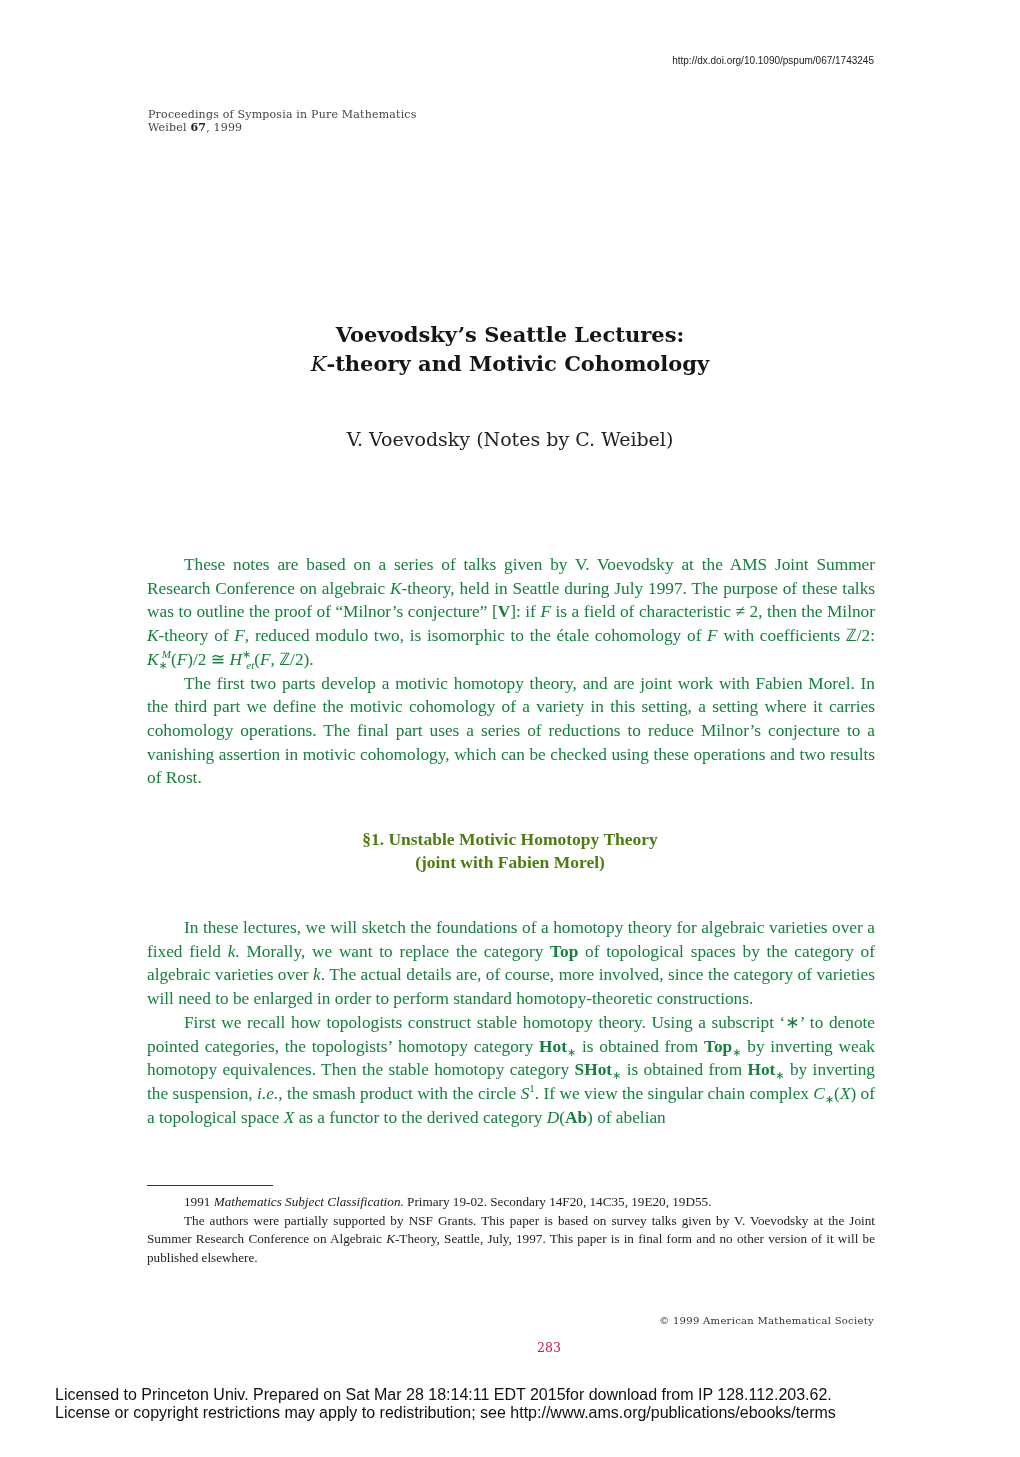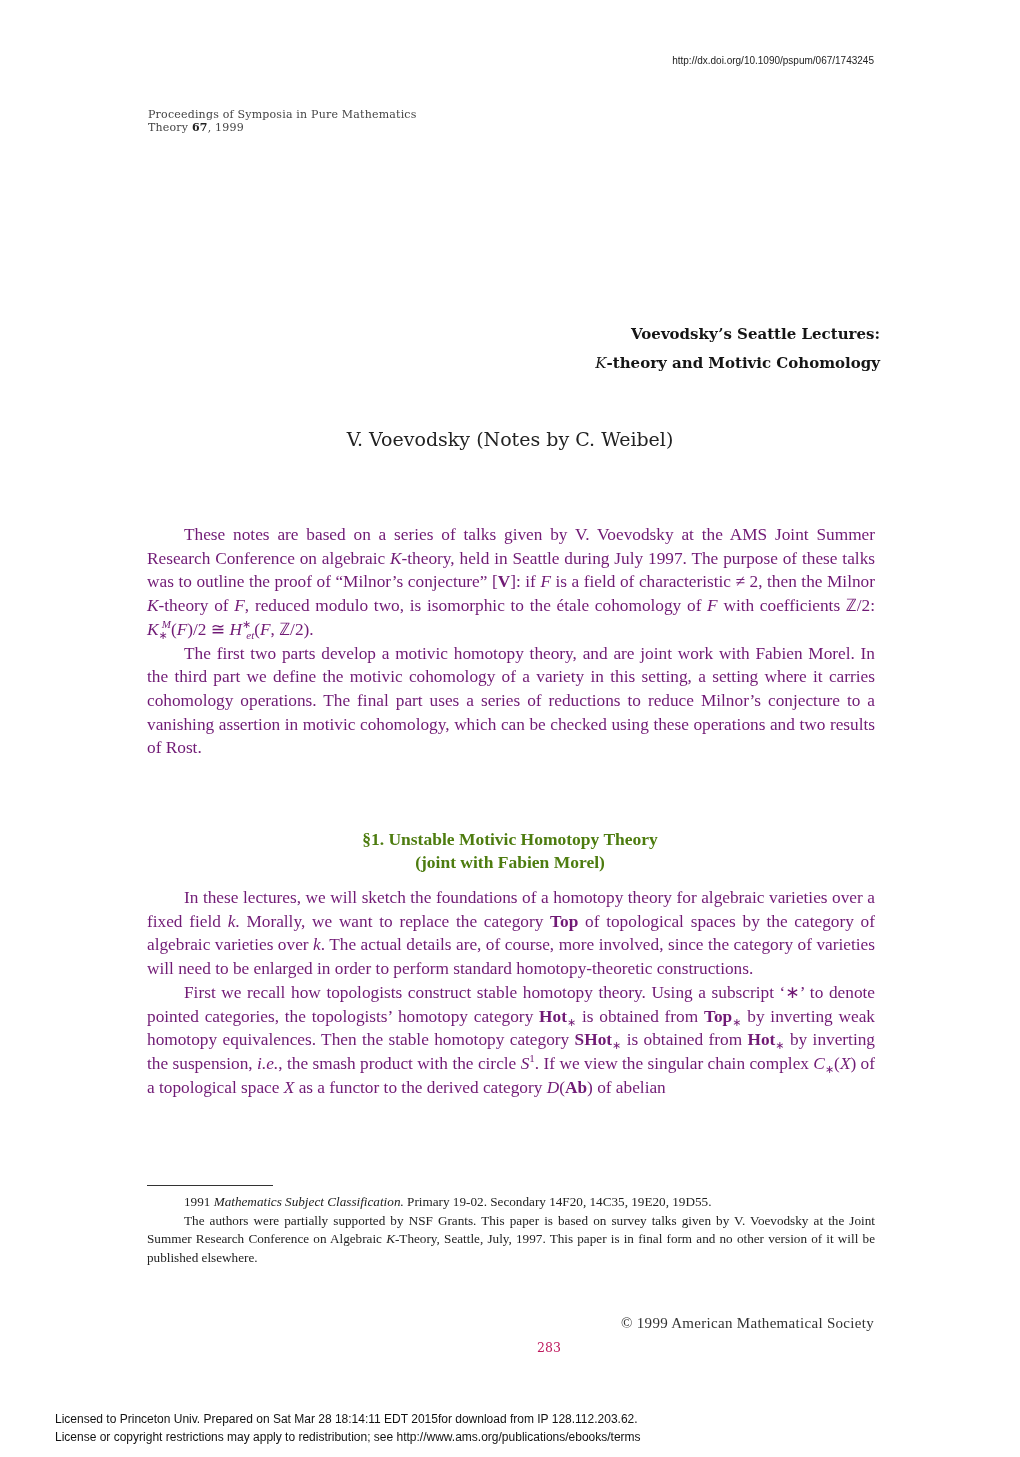--- a/index.html
+++ b/index.html
@@ -7,51 +7,51 @@
   .serif { font-family: "DejaVu Serif", "Liberation Serif", serif; }
   .lib-serif { font-family: "Liberation Serif", serif; }
   .sans { font-family: "Liberation Sans", sans-serif; }
   .abs { position: absolute; }
 
   #doi { top: 55px; right: 146px; font-size: 10px; color: #222; }
 
   #journal { left: 148px; top: 108px; font-size: 11px; line-height: 13px; color: #444; letter-spacing: 0.2px; }
   #journal b { color: #222; margin-top: 32px; }
 
-  #title { left: 140px; width: 740px; top: 320px; text-align: right; font-size: 15px; line-height: 29px; font-weight: bold; color: #151515; }
+  #title { left: 140px; width: 740px; top: 320px; text-align: center; font-size: 21px; line-height: 29px; font-weight: bold; color: #151515; }
   #title i { font-style: italic; font-weight: normal; }
 
   #author { left: 140px; width: 740px; top: 428px; text-align: center; font-size: 19px; color: #222; }
 
-  .body { left: 147px; width: 728px; font-size: 17.3px; line-height: 23.7px; text-align: justify; color: #701a75; }
+  .body { left: 147px; width: 728px; font-size: 17.3px; line-height: 23.7px; text-align: justify; color: #15803d; margin-top: 30px; }
   .body p { margin: 0; text-indent: 37px; }
   i.m { font-style: italic; }
   sup, sub { font-size: 11px; line-height: 0; }
 
   #abstract { top: 523px; }
   #section-head { left: 140px; width: 740px; top: 828px; text-align: center; font-size: 17.5px; line-height: 23px; font-weight: bold; color: #4d7c0f; }
   #intro { top: 886px; }
 
   #fn-rule { left: 147px; top: 1185px; width: 126px; height: 1px; background: #333; }
   #footnotes { left: 147px; width: 728px; top: 1193px; font-size: 13.2px; line-height: 18.5px; text-align: justify; color: #222; }
   #footnotes p { margin: 0; text-indent: 37px; }
 
-  #copyright { top: 1315px; right: 146px; font-size: 15px; color: #333; letter-spacing: 0.3px; font-family: Liberation Serif, serif; }
+  #copyright { top: 1315px; right: 146px; font-size: 10px; color: #333; letter-spacing: 0.3px; }
   #pagenum { left: 0; width: 1020px; top: 1340px; text-align: center; font-size: 12.5px; color: #be185d; padding-left: 39px; }
 
-  #license { left: 55px; top: 1386px; font-size: 12px; line-height: 18px; color: #111; margin-top: 24px; }
+  #license { left: 55px; top: 1386px; font-size: 16px; line-height: 18px; color: #111; }
 </style>
 </head>
 <body>
 
 <a id="doi" class="abs sans">http://dx.doi.org/10.1090/pspum/067/1743245</a>
 
 <div id="journal" class="abs serif">
   <div>Proceedings of Symposia in Pure Mathematics</div>
-  <div><span>Theory </span><b>67</b><span>, 1999</span></div>
+  <div><span>Weibel </span><b>67</b><span>, 1999</span></div>
 </div>
 
 <div id="title" class="abs serif">
   <div>Voevodsky’s Seattle Lectures:</div>
   <div><i>K</i><span>-theory and Motivic Cohomology</span></div>
 </div>
 <div id="author" class="abs serif">V. Voevodsky (Notes by C. Weibel)</div>
 
 <div id="abstract" class="abs body lib-serif">
   <p><span>These notes are based on a series of talks given by V. Voevodsky at the AMS Joint Summer Research Conference on algebraic </span><i class="m">K</i><span>-theory, held in Seattle during July 1997. The purpose of these talks was to outline the proof of “Milnor’s conjecture” [</span><b>V</b><span>]: if </span><i class="m">F</i><span> is a field of characteristic ≠ 2, then the Milnor </span><i class="m">K</i><span>-theory of </span><i class="m">F</i><span>, reduced modulo two, is isomorphic to the étale cohomology of </span><i class="m">F</i><span> with coefficients ℤ/2: </span><span><i class="m">K</i><sub>∗</sub><sup style="margin-left:-6px;"><i>M</i></sup>(<i class="m">F</i>)/2 ≅ <i class="m">H</i><sup>∗</sup><sub style="margin-left:-5px;"><i>et</i></sub>(<i class="m">F</i>, ℤ/2).</span></p>

